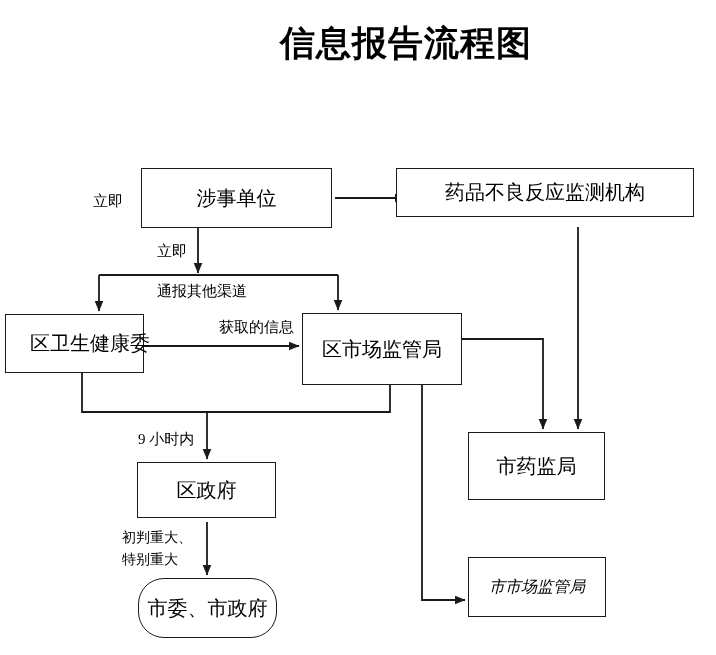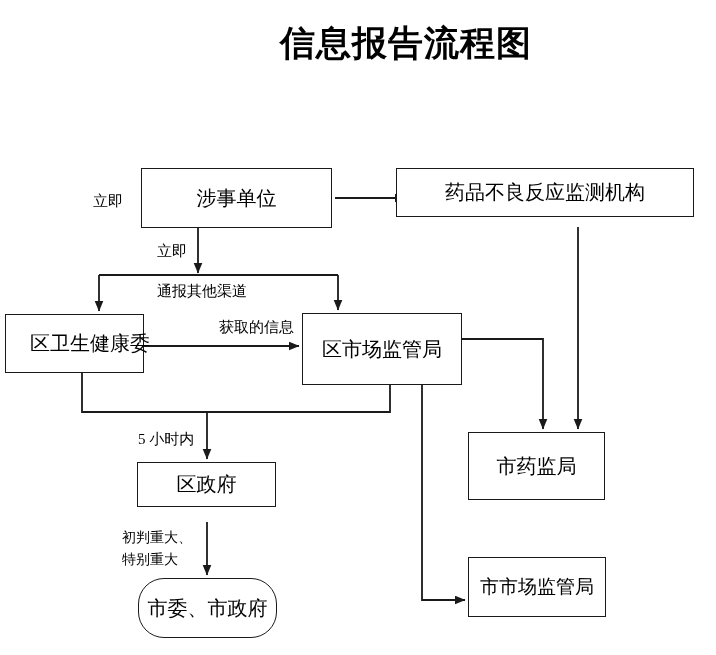--- a/index.html
+++ b/index.html
@@ -100,36 +100,36 @@
   </svg>
 
   <div class="node" style="left:141px; top:168px; width:191px; height:60px;font-family:Liberation Mono, monospace;">涉事单位</div>
 
   <div class="node" style="left:386px; top:168px; width:298px; height:49px;margin-left:10px;">药品不良反应监测机构</div>
 
   <div class="node" style="left:5px; top:314px; width:139px; height:59px;padding-left:31px;">区卫生健康委</div>
 
   <div class="node" style="left:302px; top:313px; width:160px; height:72px;">区市场监管局</div>
 
-  <div class="node" style="left:137px; top:462px; width:139px; height:45px;">区政府</div>
+  <div class="node" style="left:137px; top:462px; width:139px; height:56px;">区政府</div>
 
   <div class="node" style="left:138px; top:578px; width:139px; height:60px;border-radius:26px;">市委、市政府</div>
 
   <div class="node" style="left:468px; top:432px; width:137px; height:68px;">市药监局</div>
 
-  <div class="node" style="left:468px; top:557px; width:138px; height:60px; font-size:19px;">市市场监管局</div>
+  <div class="node" style="left:468px; top:557px; width:138px; height:60px; font-size:16px;font-style:italic;">市市场监管局</div>
 
   <div class="edge-label" style="left:93px; top:191px;">立即</div>
 
   <div class="edge-label" style="left:157px; top:241px;">立即</div>
 
   <div class="edge-label" style="left:157px; top:281px;">通报其他渠道</div>
 
   <div class="edge-label" style="left:219px; top:317px;">获取的信息</div>
 
-  <div class="edge-label" style="left:138px; top:429px;">5 小时内</div>
+  <div class="edge-label" style="left:138px; top:429px;">9 小时内</div>
 
   <div class="edge-label" style="left:122px; top:527px; font-size:14px; line-height:1.55;">
     <div>初判重大、</div>
     <div>特别重大</div>
   </div>
 
 </div>
 
 </body></html>

